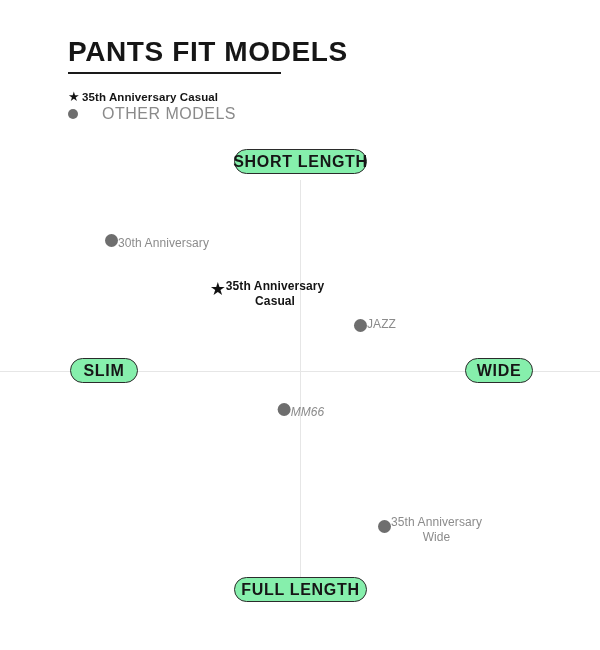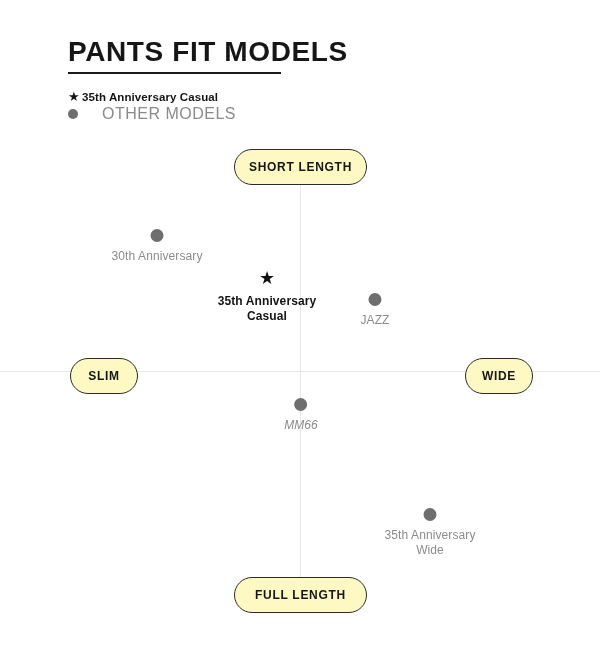--- a/index.html
+++ b/index.html
@@ -112,41 +112,41 @@
     width: 600px;
     height: 1px;
   }
 
   
   .pill {
     position: absolute;
     box-sizing: border-box;
     border: 1.3px solid #2b2b2b;
     border-radius: 999px;
-    background: #fef9c3;
-    font-size: 12px;
+    background: #86efac;
+    font-size: 16px;
     font-weight: 700;
     letter-spacing: 0.7px;
     color: #161616;
     display: flex;
     align-items: center;
     justify-content: center;
     white-space: nowrap;
-    height: 36px;
+    height: 25px;
   }
   #pill-short  { left: 234px; top: 149px; width: 133px; }
   #pill-full   { left: 234px; top: 577px; width: 133px; }
   #pill-slim   { left: 70px;  top: 358px; width: 68px;  }
   #pill-wide   { left: 465px; top: 358px; width: 68px;  }
 
   
   .point {
     position: absolute;
     display: flex;
-    flex-direction: column;
+    flex-direction: row;
     align-items: center;
     transform: translateX(-50%);
   }
   .point-dot {
     width: 13px;
     height: 13px;
     border-radius: 50%;
     background: #6e6e6e;
     display: block;
   }
@@ -205,21 +205,21 @@
   <div class="pill" id="pill-short">SHORT LENGTH</div>
   <div class="pill" id="pill-slim">SLIM</div>
   <div class="pill" id="pill-full">FULL LENGTH</div>
   <div class="pill" id="pill-wide">WIDE</div>
 
   <div class="point other" style="left:157px; top:229px;">
     <span class="point-dot"></span>
     <span class="point-label">30th Anniversary</span>
   </div>
 
-  <div class="point other" style="left:375px; top:293px;">
+  <div class="point other" style="left:375px; top:310px;align-items:flex-end;">
     <span class="point-dot"></span>
     <span class="point-label">JAZZ</span>
   </div>
 
   <div class="point other" style="left:301px; top:398px;font-style:italic;">
     <span class="point-dot"></span>
     <span class="point-label">MM66</span>
   </div>
 
   <div class="point other" style="left:430px; top:508px;">

